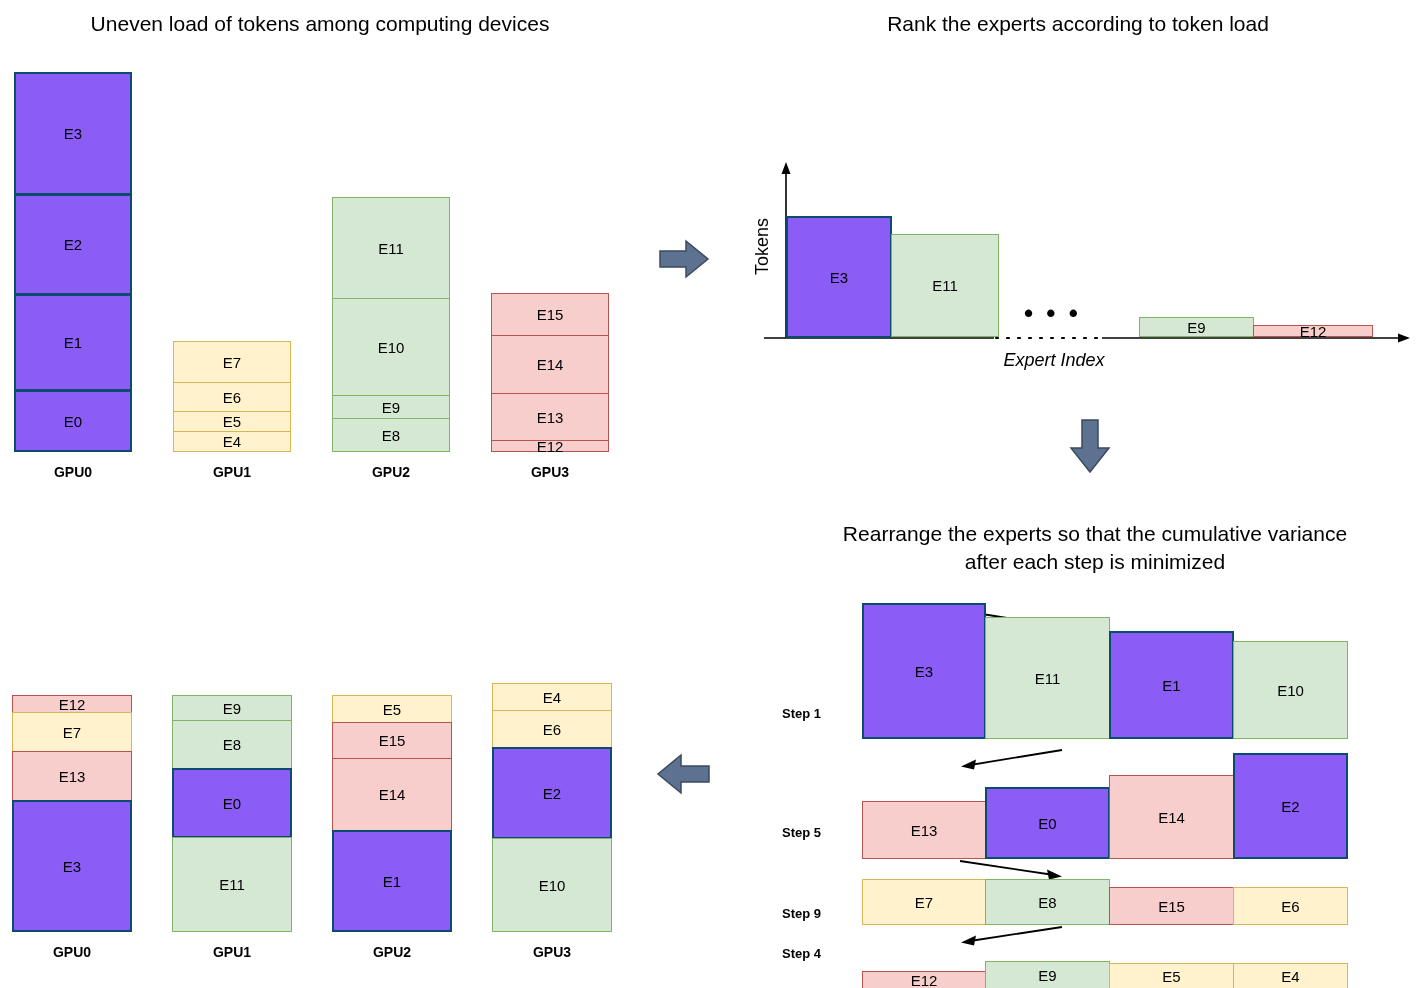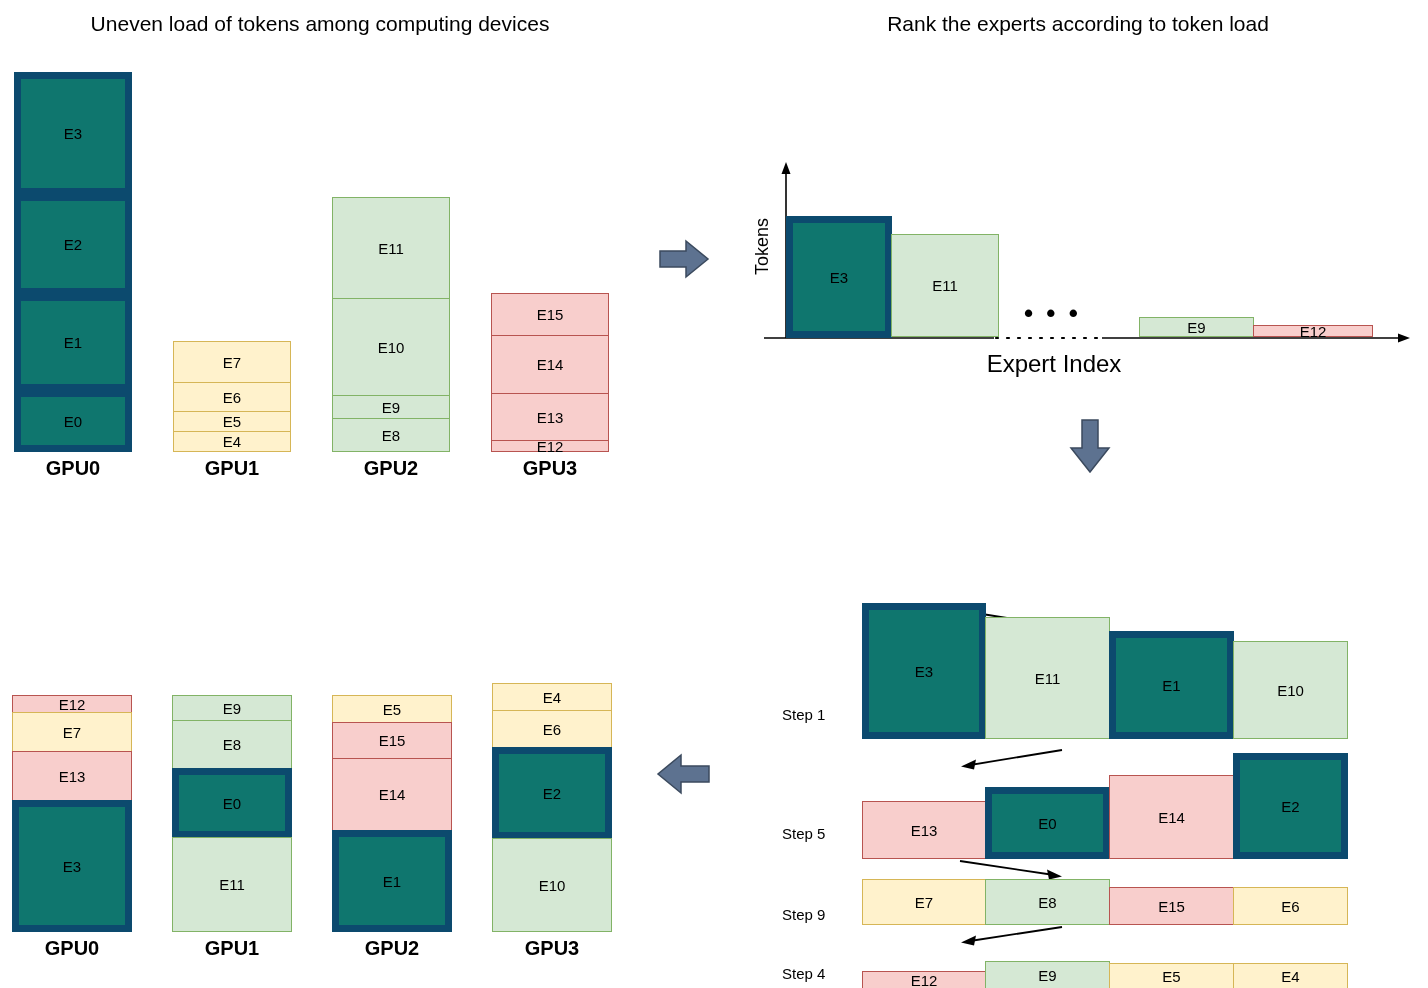--- a/index.html
+++ b/index.html
@@ -39,73 +39,74 @@
     box-sizing: border-box;
     display: flex;
     align-items: center;
     justify-content: center;
     font-size: 15px;
     line-height: 1;
     overflow: visible;
     position: relative;
   }
   .seg span { position: relative; z-index: 2; }
-  .seg.blue  { background: #0f766e; border: 7px solid #0c4a6e; }
+  .seg.blue  { background: #8b5cf6; border: 2px solid #0c4a6e; }
   .seg.green { background: #d5e8d4; border: 1px solid #82b366; }
   .seg.red   { background: #f8cecc; border: 1px solid #b85450; }
   .seg.yellow{ background: #fff2cc; border: 1px solid #d6b656; }
   .seg + .seg { margin-top: -1px; }
   .gpu-label {
     position: absolute;
     bottom: 0;
     left: 0;
     width: 100%;
     text-align: center;
-    font-size: 20px;
+    font-size: 14px;
     font-weight: bold;
   }
   
   .flow-arrow { position: absolute; }
   .flow-arrow svg { display: block; }
   
   .rank-chart { position: absolute; }
   .axis-label-y {
     position: absolute;
     font-size: 18px;
     writing-mode: vertical-rl;
     transform: rotate(180deg);
     white-space: nowrap;
   }
   .axis-label-x {
     position: absolute;
-    font-size: 24px;
+    font-size: 18px;
     text-align: center;
     white-space: nowrap;
+    font-style: italic;
   }
   .rank-bar {
     position: absolute;
     box-sizing: border-box;
     display: flex;
     align-items: center;
     justify-content: center;
     font-size: 15px;
   }
   .ellipsis-dots {
     position: absolute;
     font-size: 26px;
     font-weight: bold;
     letter-spacing: 3px;
     line-height: 1;
   }
   
   .step-row { position: absolute; }
   .step-label {
     position: absolute;
-    font-size: 15px;
-    font-weight: normal;
+    font-size: 13px;
+    font-weight: bold;
     white-space: nowrap;
   }
   .step-bar {
     position: absolute;
     box-sizing: border-box;
     display: flex;
     align-items: center;
     justify-content: center;
     font-size: 15px;
   }
@@ -235,20 +236,22 @@
   </div>
 </div>
 
 <div class="flow-arrow" style="left:1068px; top:418px; width:44px; height:56px;">
   <svg width="44" height="56" viewBox="0 0 44 56">
     <polygon points="14,2 30,2 30,30 41,30 22,54 3,30 14,30" fill="#5d7290" stroke="#3b4a5e" stroke-width="1.5"></polygon>
   </svg>
 </div>
 
 <div class="panel" style="left:760px; top:510px; width:668px; height:478px;">
+  <div class="panel-title" style="left:20px; top:10px; width:630px;">Rearrange the experts so that the cumulative variance
+after each step is minimized</div>
 
   <div class="step-row" style="left:0; top:88px; width:668px; height:145px;">
     <div class="step-label" style="left:22px; top:108px;">Step 1</div>
     <div class="thin-arrow" style="left:195px; top:8px; width:110px; height:26px;">
       <svg width="110" height="26" viewBox="0 0 110 26">
         <line x1="2" y1="4" x2="96" y2="19" stroke="#000" stroke-width="1.8"></line>
         <polygon points="104,20.5 89,13.5 91,23.5" fill="#000"></polygon>
       </svg>
     </div>
     <div class="step-bar seg blue" style="left:102px; bottom:4px; width:124px; height:136px;">
@@ -303,21 +306,21 @@
       </div>
     <div class="step-bar seg red" style="left:349px; bottom:18px; width:125px; height:38px;">
       <span>E15</span>
       </div>
     <div class="step-bar seg yellow" style="left:473px; bottom:18px; width:115px; height:38px;">
       <span>E6</span>
       </div>
   </div>
 
   <div class="step-row" style="left:0; top:415px; width:668px; height:70px;">
-    <div class="step-label" style="left:22px; top:40px;">Step 4</div>
+    <div class="step-label" style="left:22px; top:21px;">Step 4</div>
     <div class="thin-arrow" style="left:198px; top:0px; width:108px; height:24px;">
       <svg width="108" height="24" viewBox="0 0 108 24">
         <line x1="104" y1="2" x2="12" y2="16" stroke="#000" stroke-width="1.8"></line>
         <polygon points="3,17.5 18,10.5 16,20.5" fill="#000"></polygon>
       </svg>
     </div>
     <div class="step-bar seg red" style="left:102px; bottom:6px; width:124px; height:18px;">
       <span>E12</span>
       </div>
     <div class="step-bar seg green" style="left:225px; bottom:6px; width:125px; height:28px;">

